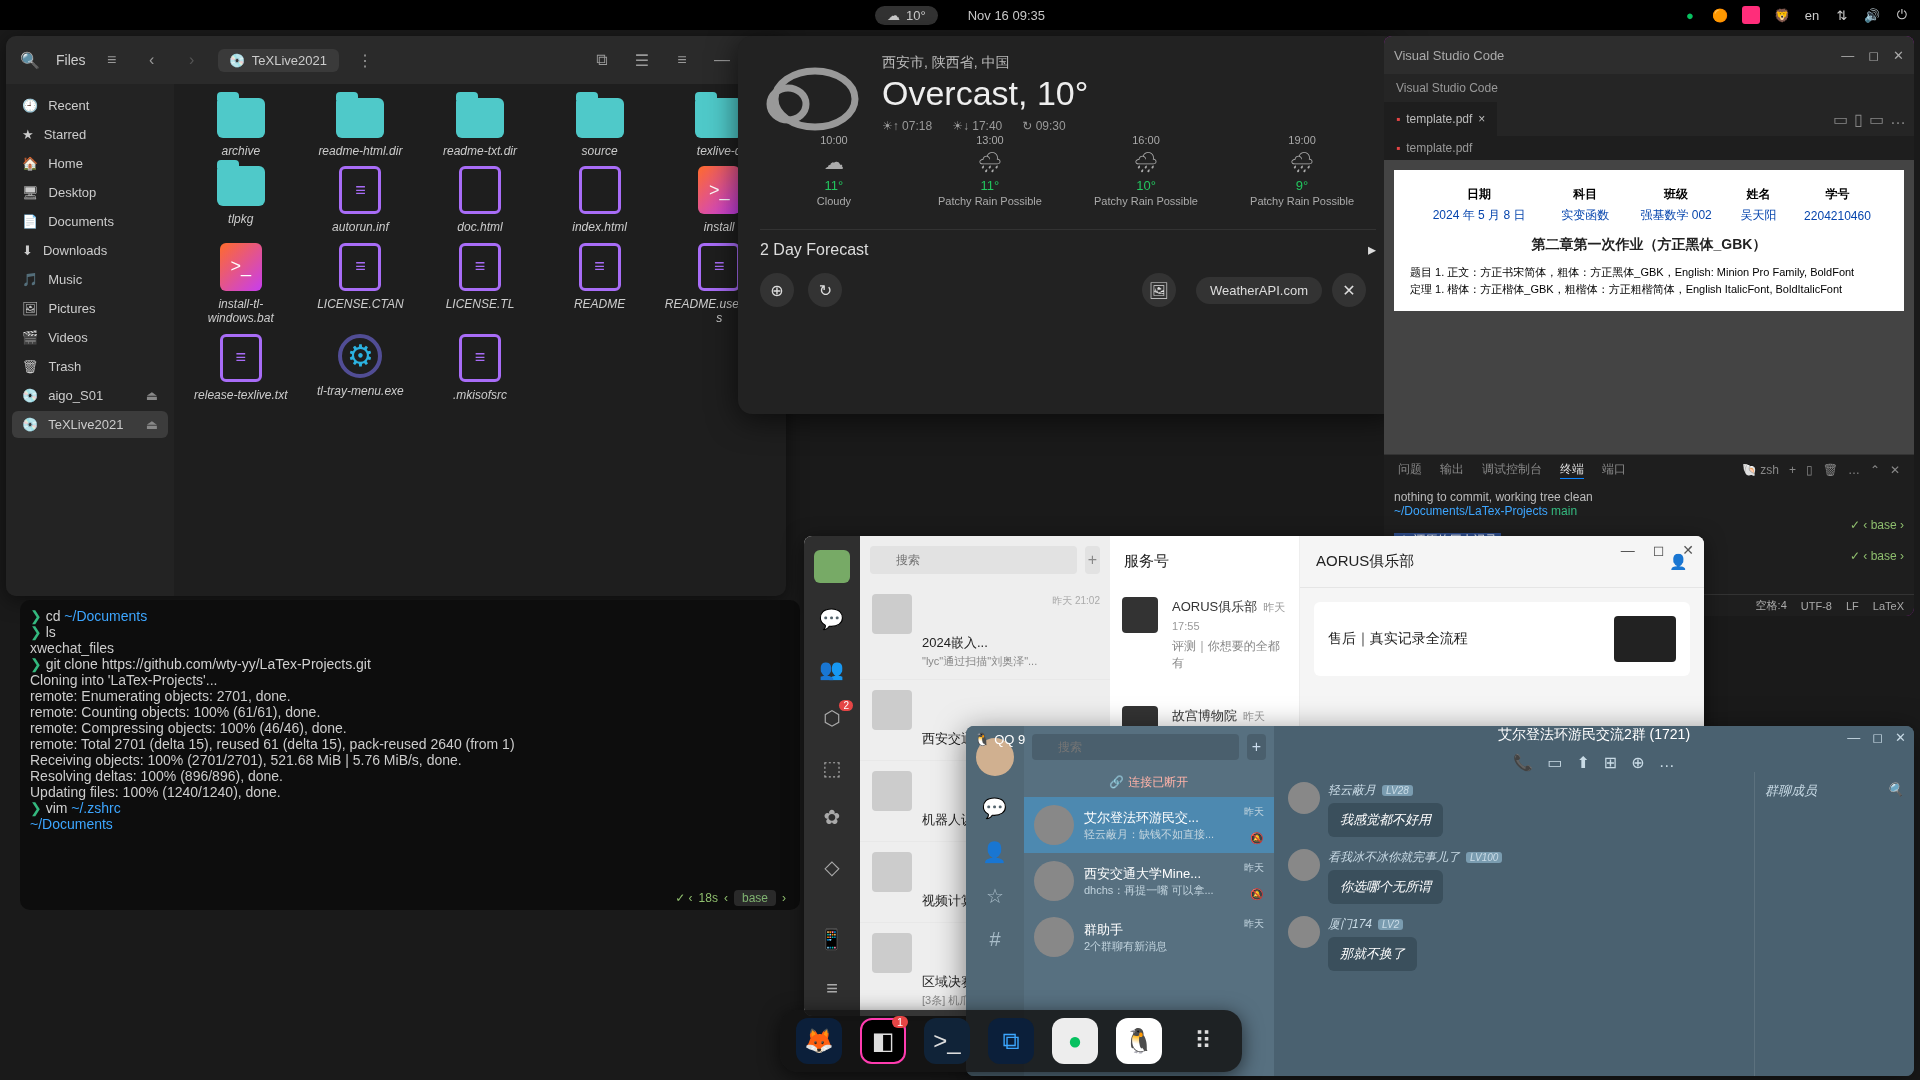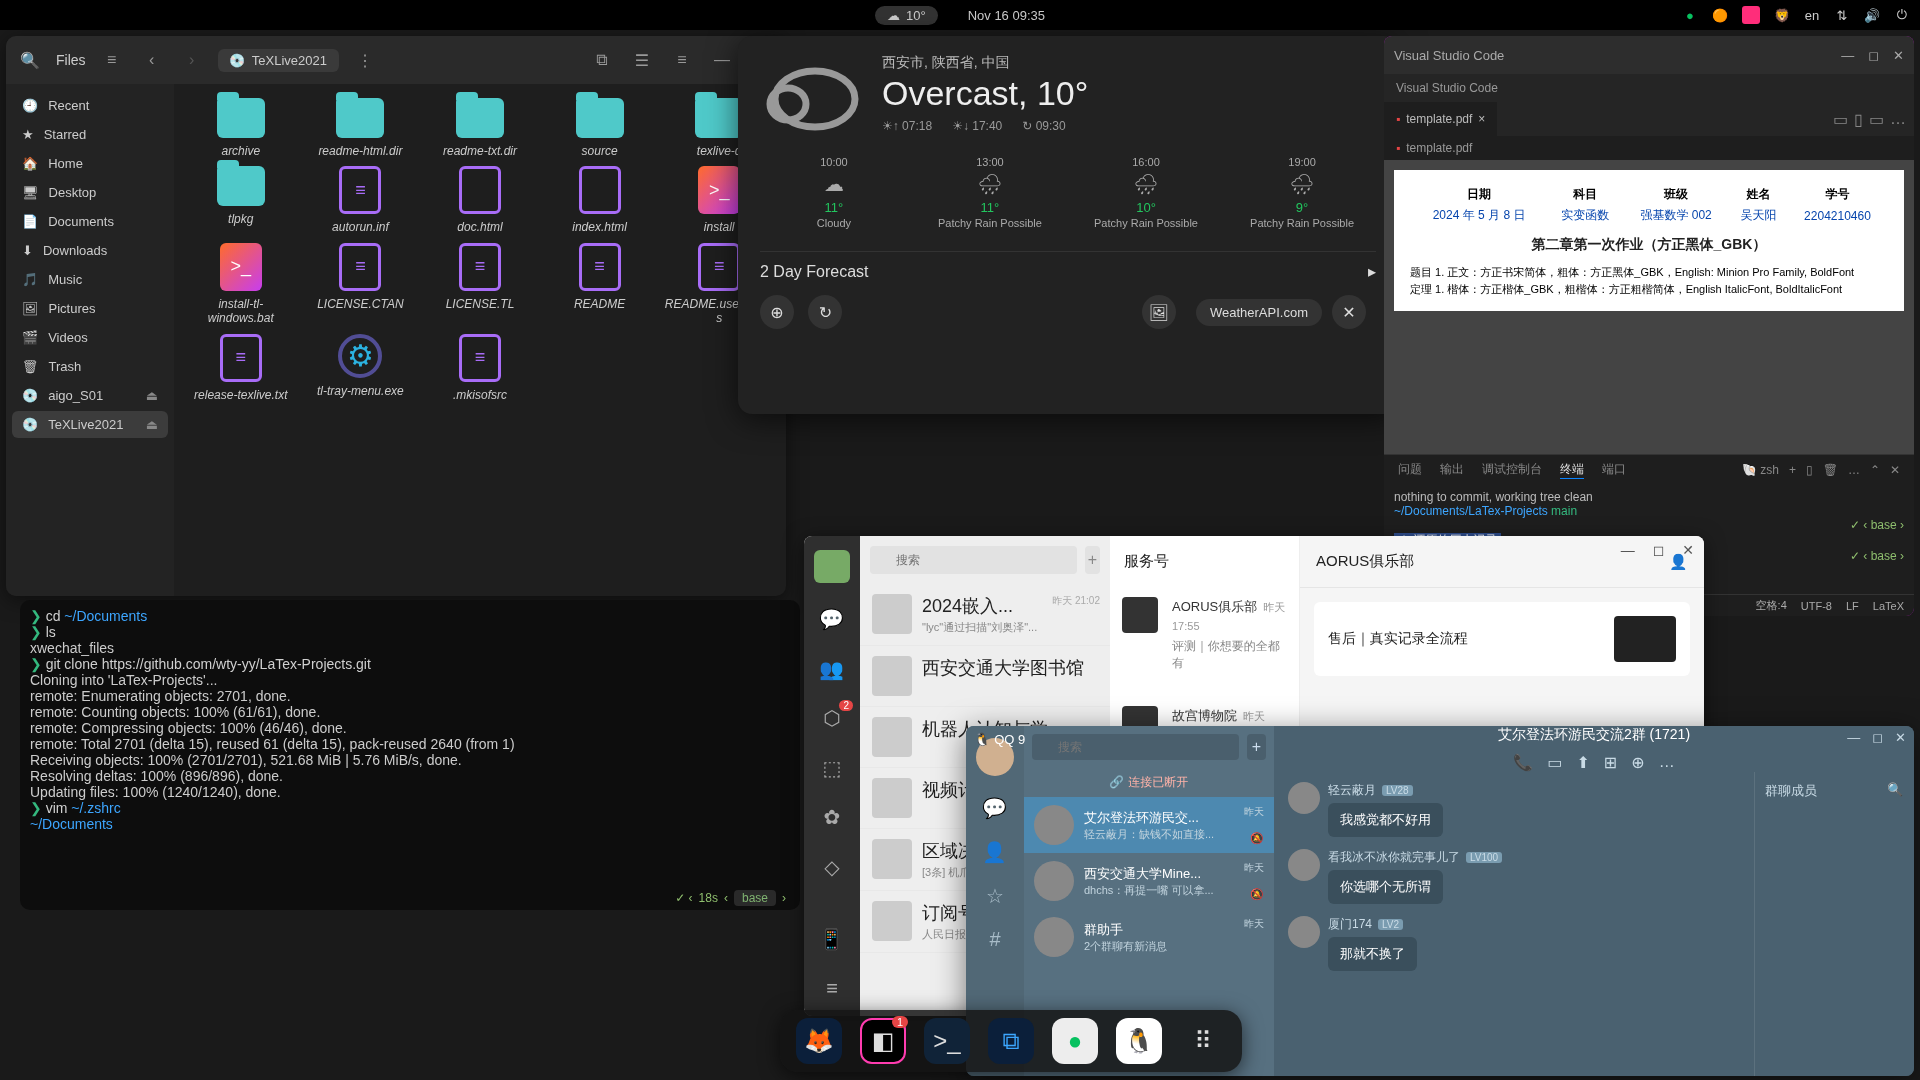--- a/index.html
+++ b/index.html
@@ -43,21 +43,21 @@
 .term-status .pill{ background:#2a2a2a; padding:1px 8px; border-radius:4px; color:#7fb270;}
 
 
 .weather-pop{ position:absolute; top:36px; left:738px; width:660px; height:378px; background:#222; border-radius:14px; padding:18px 22px; color:#ddd; box-shadow:0 6px 30px rgba(0,0,0,.6);}
 .weather-pop .row1{ display:flex; gap:22px;}
 .weather-pop .loc{ font-size:14px;color:#bbb;}
 .weather-pop .cond{ font-size:34px; color:#eee; margin-top:2px;}
 .weather-pop .sunrow{ display:flex; gap:20px; font-size:12px; color:#999; margin-top:6px;}
 .weather-pop .details{ margin-left:auto; font-size:12px; text-align:right; color:#bbb; line-height:1.6;}
 .weather-pop .details b{color:#eee; font-weight:400; margin-left:10px;}
-.weather-pop .hours{ display:flex; justify-content:space-between; margin-top:22px;}
+.weather-pop .hours{ display:flex; justify-content:space-between; }
 .weather-pop .hcol{ text-align:center; font-size:11px; color:#aaa; width:24%;}
 .weather-pop .hcol .t{color:#22c55e; font-size:13px; margin:2px 0;}
 .weather-pop .fc{ margin-top:22px; display:flex; justify-content:space-between; align-items:center; border-top:1px solid #333; padding-top:10px;}
 .weather-pop .btnrow{ display:flex; justify-content:space-between; margin-top:14px;}
 .weather-pop .rb{ width:34px;height:34px;border-radius:50%;background:#333;display:inline-flex;align-items:center;justify-content:center;margin-right:10px;}
 .weather-pop .api{ background:#333;border-radius:18px; padding:6px 14px; font-size:13px;}
 
 
 .vs-win{ position:absolute; top:36px; right:6px; width:530px; height:580px; background:#a21caf; border-radius:8px; overflow:hidden; display:flex;flex-direction:column;}
 .vs-title{ height:38px;background:#2d2d2d; display:flex;align-items:center; padding:0 10px;color:#aaa;font-size:13px; justify-content:space-between;}
@@ -89,21 +89,21 @@
 .wx-nav{ width:56px;background:#2f2f2f;display:flex;flex-direction:column;align-items:center;padding:14px 0;gap:22px;}
 .wx-nav .nic{ width:30px;height:30px;border-radius:6px;display:flex;align-items:center;justify-content:center;color:#aaa;font-size:20px;position:relative;}
 .wx-nav .nic.act{ color:#07c160;}
 .wx-nav .badge{position:absolute;top:-4px;right:-6px;background:#e54545;color:#fff;font-size:10px;border-radius:8px;padding:0 4px;}
 .wx-list{ width:250px;background:#eee; display:flex;flex-direction:column;}
 .wx-search{ padding:10px;display:flex;gap:8px;}
 .wx-search input{ flex:1;background:#e2e2e2;border:none;border-radius:4px;padding:6px 26px;font-size:12px;}
 .wx-search .plus{width:28px;height:28px;background:#e2e2e2;border-radius:4px;display:flex;align-items:center;justify-content:center;color:#888;}
 .wx-item{ padding:10px 12px;display:flex;gap:10px;align-items:flex-start;border-bottom:1px solid #e8e8e8;position:relative;}
 .wx-item .av{ width:40px;height:40px;border-radius:4px;background:#ccc;flex-shrink:0;}
-.wx-item .nm{ font-size:18px;color:#222;}
+.wx-item .nm{ font-size:13px;color:#222;margin-top:40px;}
 .wx-item .pv{ font-size:11px;color:#888;margin-top:2px;white-space:nowrap;overflow:hidden;text-overflow:ellipsis;max-width:150px;}
 .wx-item .tm{ position:absolute;top:10px;right:10px;font-size:10px;color:#aaa;}
 .wx-main{ flex:1;background:#f5f5f5;display:flex;flex-direction:column;}
 .wx-head{ min-height:52px;padding:16px;font-size:15px;color:#222;display:flex;justify-content:space-between;align-items:center;border-bottom:1px solid #e5e5e5;}
 .wx-titlebtns{position:absolute;top:6px;right:10px;display:flex;gap:18px;color:#555;font-size:14px;}
 .wx-body{ flex:1; padding:14px; background:#f5f5f5;}
 .wx-card{ display:flex;gap:14px;align-items:flex-start;margin-bottom:14px;}
 .wx-card .cav{width:36px;height:36px;border-radius:4px;background:#333;flex-shrink:0;}
 .wx-card .cr{flex:1;}
 .wx-card .cn{ font-size:13px;color:#333;}
@@ -124,21 +124,21 @@
 .qq-item{ padding:8px 10px;display:flex;gap:10px;align-items:center;position:relative;}
 .qq-item.act{ background:#4d89b0;}
 .qq-item .av{width:40px;height:40px;border-radius:50%;background:#888;flex-shrink:0;}
 .qq-item .nm{font-size:13px;color:#fff;}
 .qq-item .pv{font-size:11px;color:#c2d4de;white-space:nowrap;overflow:hidden;text-overflow:ellipsis;max-width:146px;}
 .qq-item .tm{position:absolute;top:8px;right:10px;font-size:10px;color:#c2d4de;}
 .qq-item .mute{position:absolute;bottom:8px;right:10px;font-size:11px;color:#c2d4de;}
 .qq-main{ flex:1;background:#4a6170;display:flex;flex-direction:column;}
 .qq-head{ height:46px;display:flex;align-items:center;justify-content:space-between;padding:0 14px;color:#fff;font-size:14px;flex-direction:column;}
 .qq-head .tools{display:flex;gap:14px;color:#c9dbe6;font-size:16px;}
-.qq-body{ flex:1;display:flex;}
+.qq-body{ flex:1;display:flex;font-style:italic;}
 .qq-msgs{ flex:1;padding:10px 14px;overflow:hidden;}
 .qq-msg{ margin-bottom:12px;}
 .qq-msg .u{font-size:12px;color:#c9dbe6;display:flex;align-items:center;gap:6px;}
 .qq-msg .lv{background:#7a9cb0;font-size:10px;padding:0 4px;border-radius:3px;}
 .qq-msg .bub{background:#3a4f5c;color:#fff;padding:8px 12px;border-radius:6px;display:inline-block;margin-top:4px;font-size:13px;}
 .qq-side{ width:160px;border-left:1px solid rgba(255,255,255,.1);padding:10px;color:#c9dbe6;font-size:13px;}
 .qq-winbtns{position:absolute;top:4px;right:8px;display:flex;gap:12px;color:#c9dbe6;font-size:13px;}
 .qq-logo{position:absolute;top:6px;left:8px;color:#fff;font-size:13px;display:flex;align-items:center;gap:4px;}
 
 

